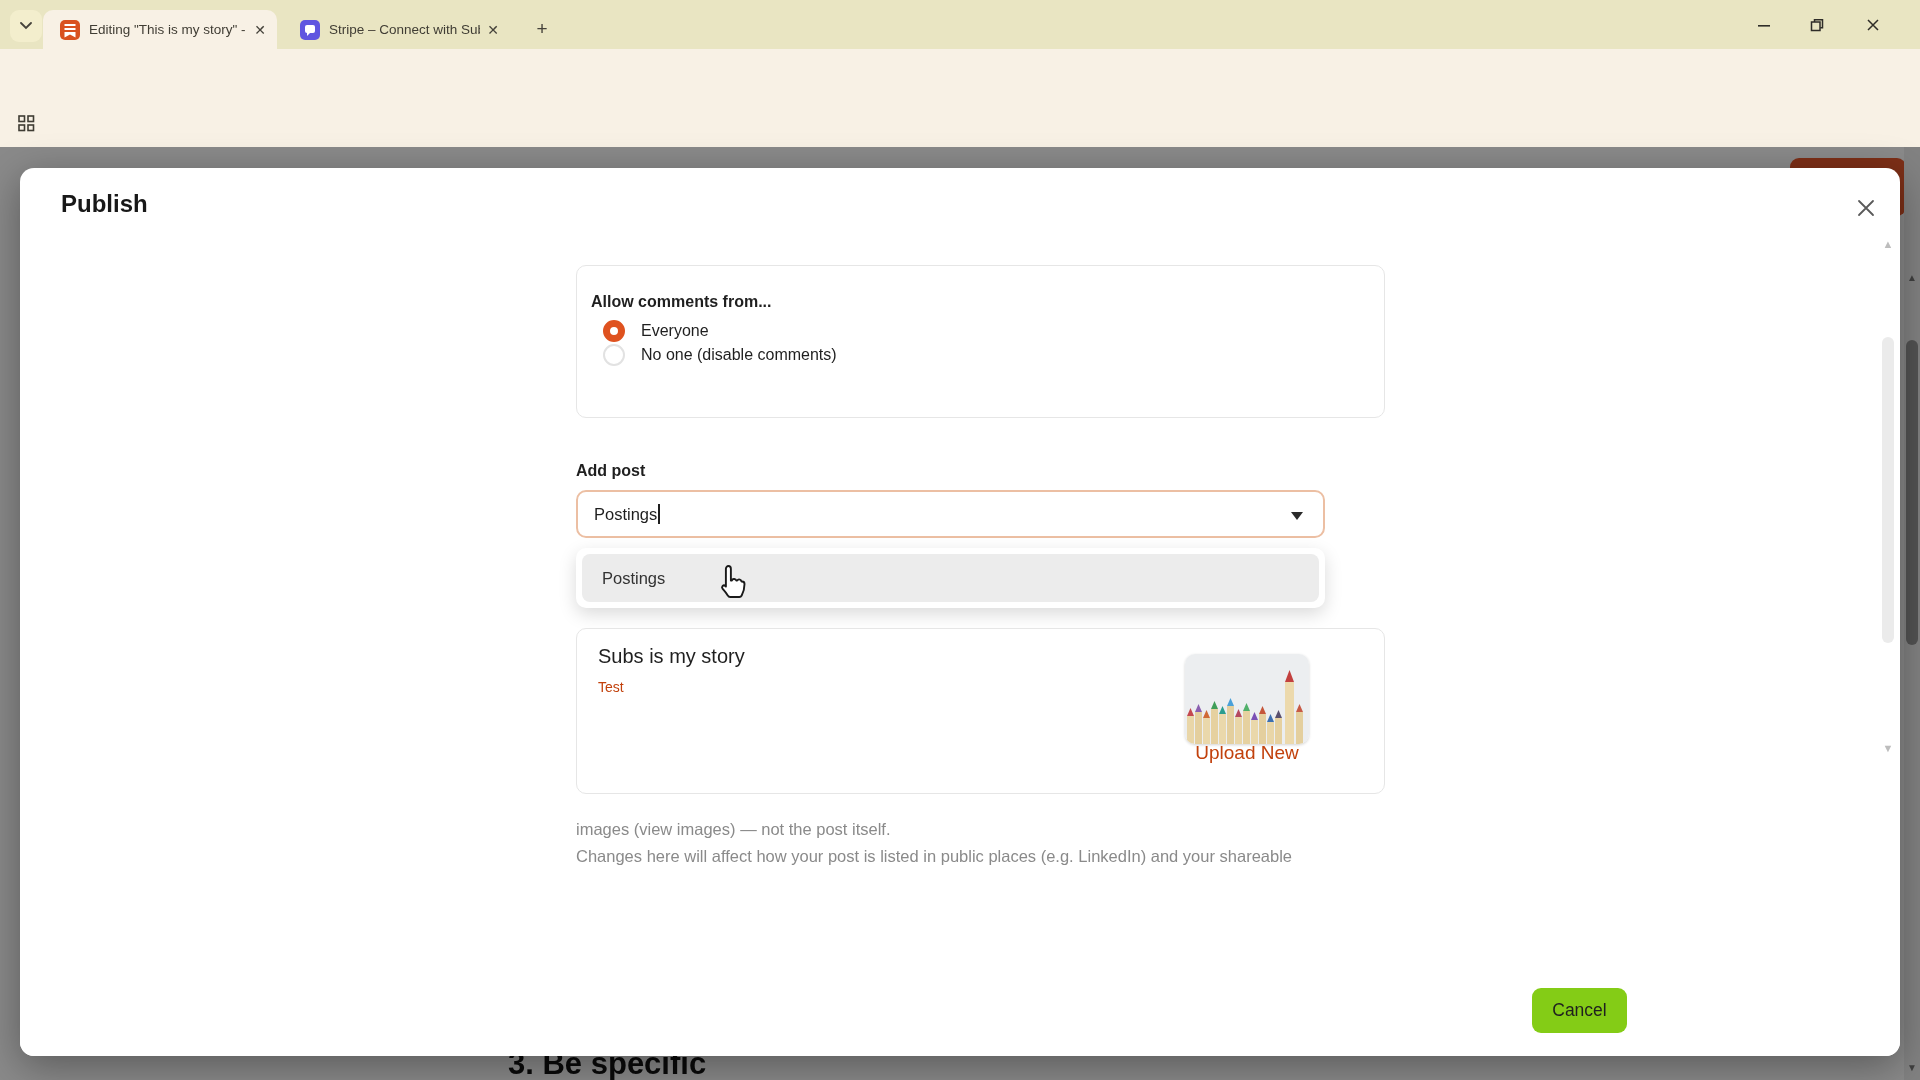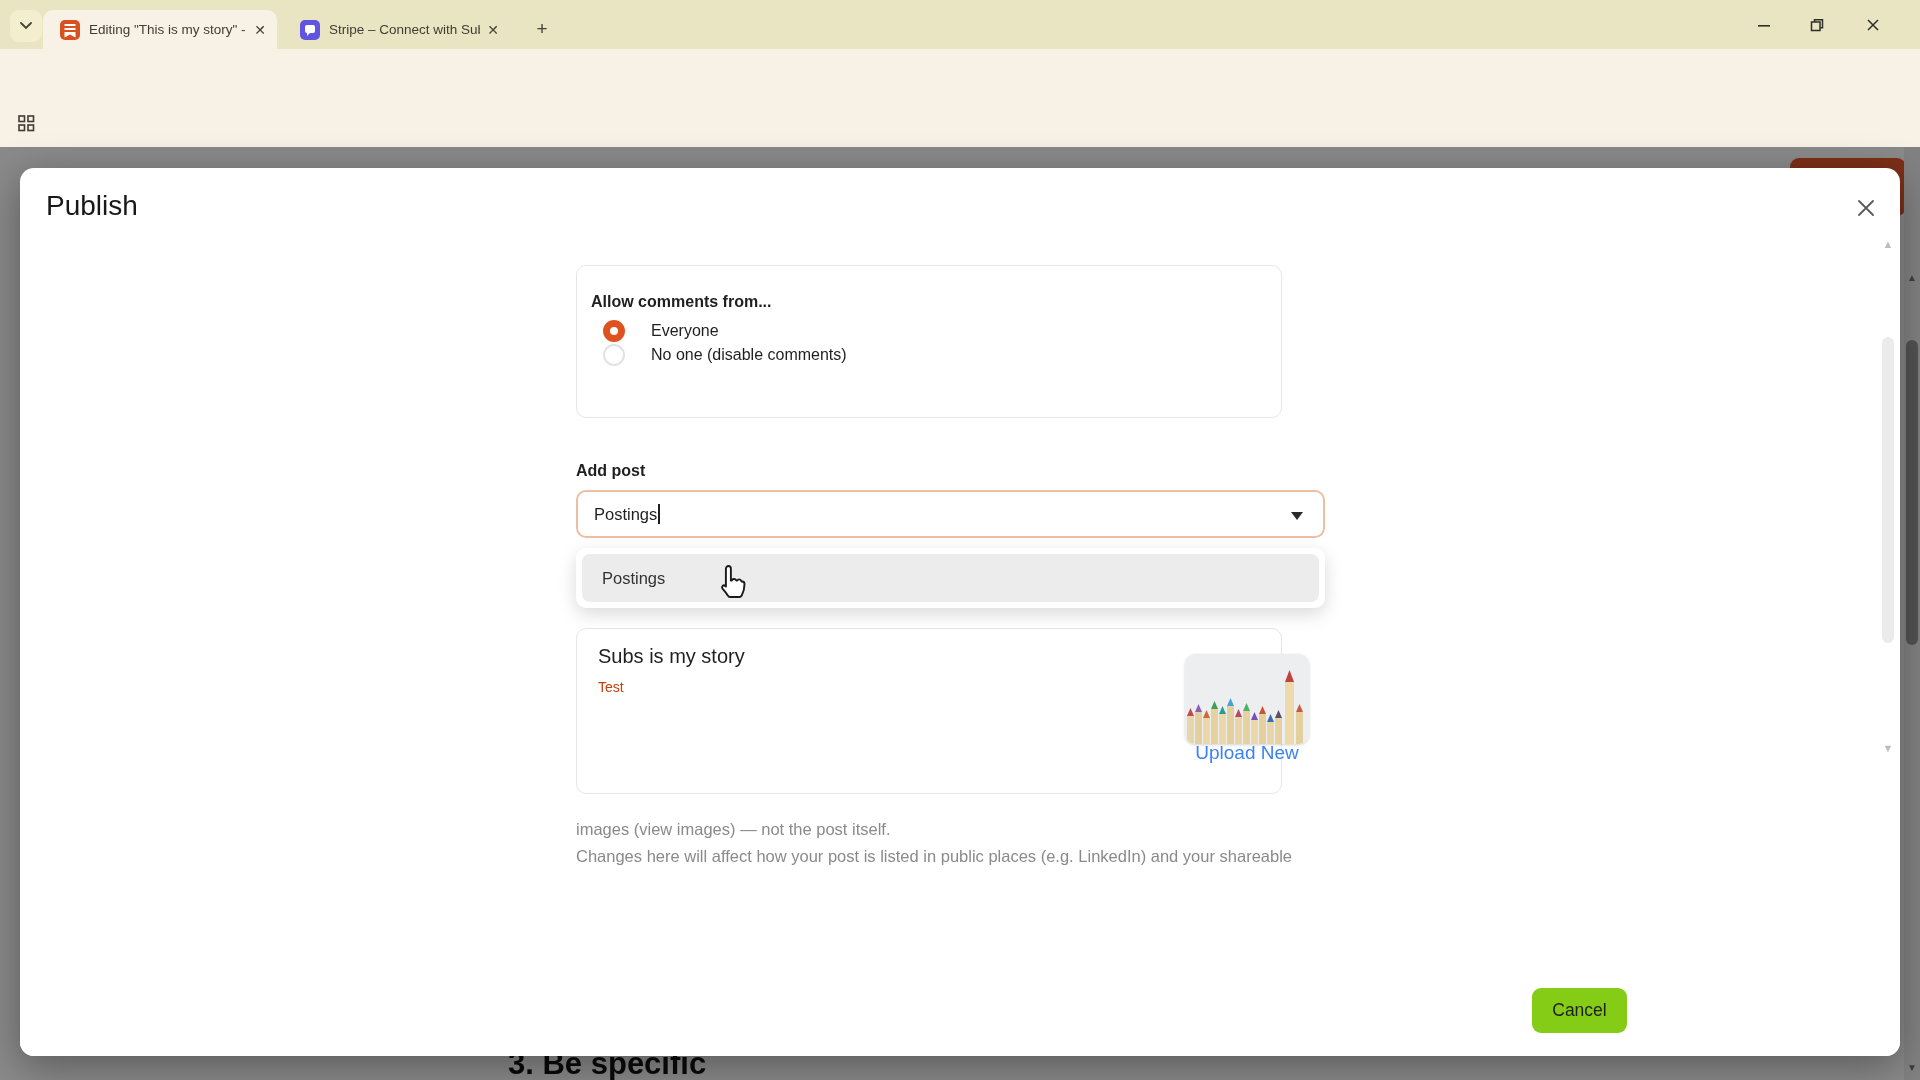--- a/index.html
+++ b/index.html
@@ -46,32 +46,32 @@
   
   #pgsb-track { position:absolute; left:1904px; top:0; width:16px; height:933px; background:#f1f1f1; }
   .pgsb-arrow { position:absolute; left:1904px; width:16px; text-align:center; font-size:10px; color:#777; }
   #pgsb-thumb { position:absolute; left:1906px; top:193px; width:12px; height:305px; background:#9a9a9a; border-radius:7px; }
 
   #overlay { position:absolute; left:0; top:147px; width:1920px; height:933px; background:rgba(0,0,0,0.46); }
 
   
   #modal { position:absolute; left:20px; top:168px; width:1880px; height:888px; background:#fff;
     border-radius:14px; box-shadow:0 10px 40px rgba(0,0,0,.35); }
-  #modal-title { position:absolute; left:26px; top:22px; font-size:28px; font-weight:400; color:#181818; }
+  #modal-title { position:absolute; left:41px; top:22px; font-size:24px; font-weight:700; color:#181818; }
   #modal-close { position:absolute; left:1830px; top:24px; width:32px; height:32px; display:flex;
     align-items:center; justify-content:center; color:#5a5a5a; font-size:24px; font-weight:300; }
 
-  .card { position:absolute; left:556px; width:706px; border:1px solid #e6e6e6; border-radius:10px; background:#fff; }
+  .card { position:absolute; left:556px; width:809px; border:1px solid #e6e6e6; border-radius:10px; background:#fff; }
   #comments-card { top:97px; height:153px; }
   .card-title { position:absolute; left:14px; font-size:16px; font-weight:700; color:#1f1f1f; }
   .radio-row { position:absolute; left:26px; display:flex; align-items:center; }
   .radio-outer { width:22px; height:22px; border-radius:50%; flex:0 0 auto; }
   .radio-on  { border:7px solid #df521f; background:#fff; }
   .radio-off { border:2px solid #e2e2e2; background:#fff; }
-  .radio-label { font-size:16px; color:#1f1f1f; margin-left:26px; }
+  .radio-label { font-size:16px; color:#1f1f1f; margin-left:16px; }
 
   #tags-label { position:absolute; left:556px; top:294px; font-size:16px; font-weight:700; color:#1f1f1f; }
   #tags-input { position:absolute; left:556px; top:322px; width:749px; height:48px;
     border:2px solid #ecbfa3; border-radius:10px; background:#fff; display:flex; align-items:center; }
   #tags-value { font-size:16.5px; color:#1f1f1f; margin-left:16px; }
   .caret { display:inline-block; width:1.5px; height:20px; background:#1f1f1f; vertical-align:middle; margin-left:1px; }
   #dd-arrow { position:absolute; right:20px; top:20px; width:0; height:0;
     border-left:6px solid transparent; border-right:6px solid transparent; border-top:8px solid #2a2a2a; }
 
   #dropdown { position:absolute; left:556px; top:380px; width:749px; height:60px; background:#fff;
@@ -80,21 +80,21 @@
     border-radius:8px; display:flex; align-items:center; }
   #dd-option span { font-size:16.5px; color:#333; margin-left:20px; }
   #cursor { position:absolute; left:692px; top:396px; width:36px; height:44px; z-index:5; }
 
   #preview-card { top:460px; height:166px; }
   #pv-title { position:absolute; left:21px; top:16px; font-size:20px; color:#1f1f1f; }
   #pv-sub { position:absolute; left:21px; top:50px; font-size:14px; color:#c2410c; }
   #pv-thumb { position:absolute; left:608px; top:25px; width:124px; height:90px; border-radius:10px;
     overflow:hidden; box-shadow:0 1px 3px rgba(0,0,0,.18); }
   #pv-upload { position:absolute; left:550px; top:113px; width:240px; text-align:center;
-    font-size:19px; color:#3b82f6; }
+    font-size:19px; color:#c2410c; }
 
   #meta-note { position:absolute; left:556px; top:648px; font-size:16.5px; color:#8a8a8a; line-height:27px; }
 
   #delivery-card { top:722px; height:100px; border-bottom:none; border-radius:10px 10px 0 0; }
   #dl-check { position:absolute; left:22px; top:58px; width:24px; height:24px; border-radius:6px;
     background:#df521f; display:flex; align-items:center; justify-content:center; }
   #dl-label { position:absolute; left:56px; top:61px; font-size:16.5px; color:#1f1f1f; }
 
   #modal-footer { position:absolute; left:0; top:802px; width:1880px; height:86px; background:#fff;
     border-radius:0 0 14px 14px; }

